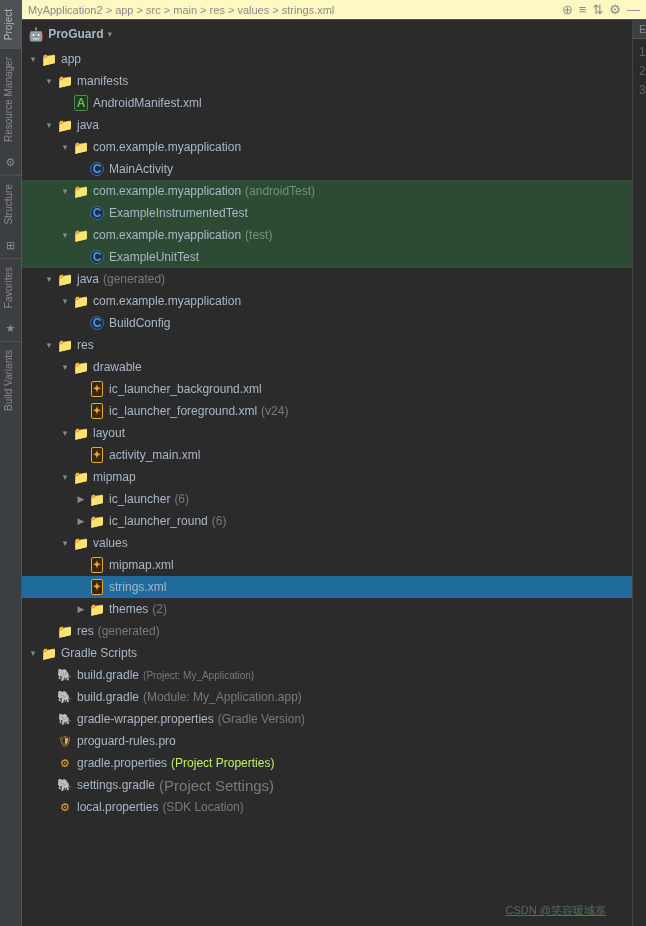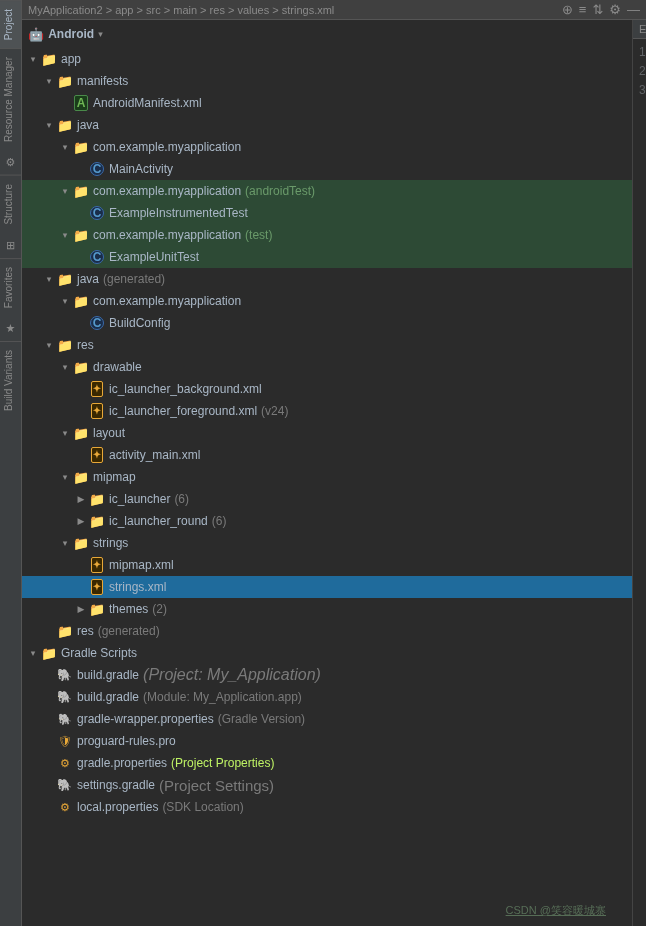--- a/index.html
+++ b/index.html
@@ -55,21 +55,21 @@
     
     .main-content {
       flex: 1;
       display: flex;
       flex-direction: column;
       overflow: hidden;
     }
 
     
     .breadcrumb-bar {
-      background: #404040;
+      background: #fef9c3;
       padding: 2px 6px;
       font-size: 11px;
       color: #8a8a8a;
       display: flex;
       align-items: center;
       justify-content: space-between;
       border-bottom: 1px solid #555;
       height: 20px;
       flex-shrink: 0;
     }
@@ -210,21 +210,21 @@
       <span class="breadcrumb-icon">—</span>
     </div>
   </div>
 
   <div class="file-tree-container">
 
     <div class="tree-panel">
 
       <div class="android-header">
         <span class="android-icon">🤖</span>
-        <span class="android-label">Android</span>
+        <span class="android-label">ProGuard</span>
         <span class="dropdown-arrow">▾</span>
       </div>
 
       <div id="tree-container">
           <div class="tree-item">
     <span class="indent" style="width:4px;"></span>
     <span class="expand-arrow">▾</span>
     <span class="file-icon">
               <span style="color:#e8a838; font-size:13px;">📁</span>
             </span>
@@ -419,21 +419,21 @@
             </span>
     <span class="item-label">ic_launcher_round</span>
     <span style="color:#7a7a7a; font-size:12px; margin-left:4px;">(6)</span>
   </div>
           <div class="tree-item">
     <span class="indent" style="width:36px;"></span>
     <span class="expand-arrow">▾</span>
     <span class="file-icon">
               <span style="color:#e8a838; font-size:13px;">📁</span>
             </span>
-    <span class="item-label">strings</span>
+    <span class="item-label">values</span>
 
   </div>
           <div class="tree-item">
     <span class="indent" style="width:52px;"></span>
     <span class="expand-arrow"> </span>
     <span class="file-icon">
               <span style="color:#e8a838; font-size:10px; font-weight:bold; background:#3a2800; border:1px solid #e8a838; border-radius:2px; padding:0 1px; line-height:14px;">✦</span>
             </span>
     <span class="item-label">mipmap.xml</span>
 
@@ -474,21 +474,21 @@
     <span class="item-label">Gradle Scripts</span>
 
   </div>
           <div class="tree-item">
     <span class="indent" style="width:20px;"></span>
     <span class="expand-arrow"> </span>
     <span class="file-icon">
               <span style="color:#9ec94a; font-size:12px;">🐘</span>
             </span>
     <span class="item-label">build.gradle</span>
-    <span style="color:#7a7a7a; font-size:16px; margin-left:4px;font-style:italic;">(Project: My_Application)</span>
+    <span style="color:#7a7a7a; font-size:10px; margin-left:4px;">(Project: My_Application)</span>
   </div>
           <div class="tree-item">
     <span class="indent" style="width:20px;"></span>
     <span class="expand-arrow"> </span>
     <span class="file-icon">
               <span style="color:#9ec94a; font-size:12px;">🐘</span>
             </span>
     <span class="item-label">build.gradle</span>
     <span style="color:#7a7a7a; font-size:12px; margin-left:4px;">(Module: My_Application.app)</span>
   </div>

